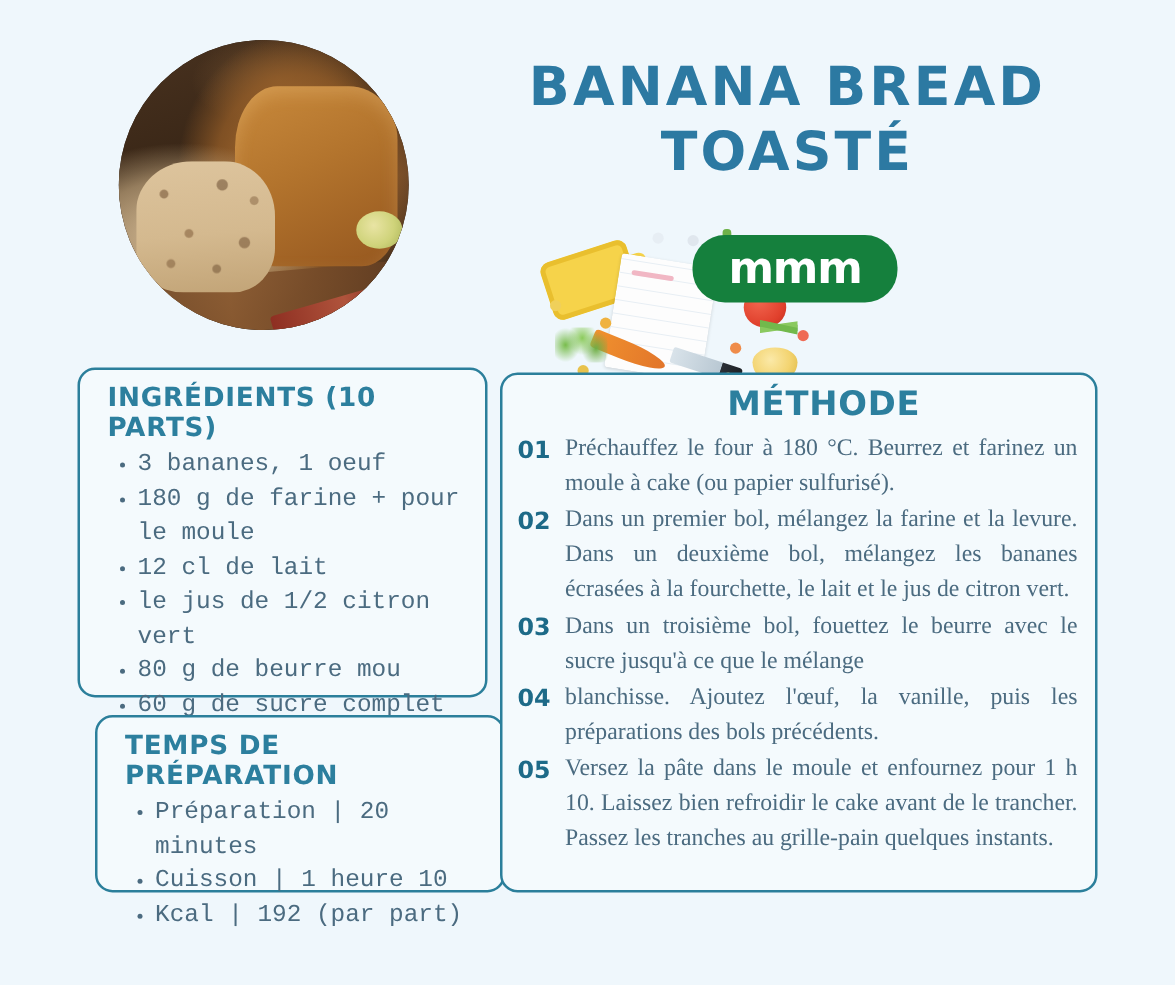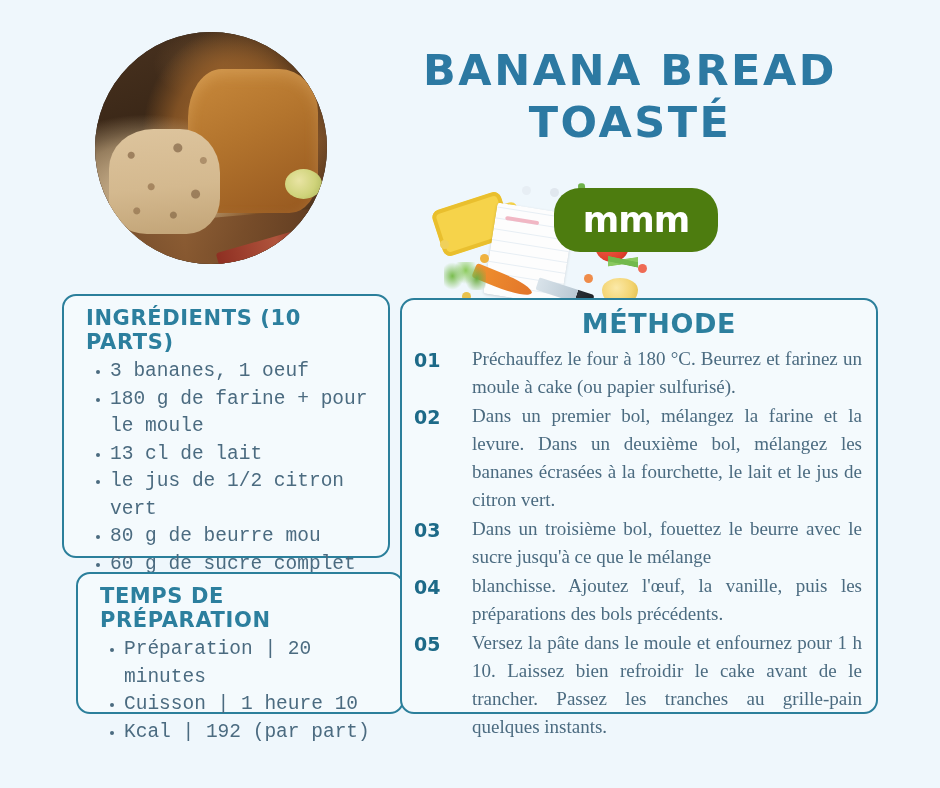--- a/index.html
+++ b/index.html
@@ -121,22 +121,22 @@
     left: 432px;
     top: 178px;
     width: 300px;
     height: 120px;
   }
   .logo-pill {
     position: absolute;
     left: 122px;
     top: 10px;
     width: 164px;
-    height: 64px;
-    background: #4d7c0f;
+    height: 54px;
+    background: #15803d;
     border-radius: 26px;
     display: flex;
     align-items: center;
     justify-content: center;
   }
   .logo-pill .mmm {
     font-family: "DejaVu Sans", sans-serif;
     font-weight: 700;
     font-size: 35px;
     letter-spacing: -1px;
@@ -306,21 +306,20 @@
     line-height: 28px;
     padding-top: 1px;
   }
   .step-text {
     flex: 1;
     font-size: 19px;
     line-height: 28px;
     color: #4b6b80;
     text-align: justify;
     text-justify: inter-word;
-    margin-left: 20px;
   }
 
   .hidden-illus { pointer-events: none; }
 </style>
 </head>
 <body>
 
 <div class="card">
 
   <div class="photo-wrap">
@@ -360,21 +359,21 @@
     <div class="logo-pill">
       <span class="mmm">mmm</span>
     </div>
   </div>
 
   <div class="panel panel-ingredients">
     <div class="panel-title">INGRÉDIENTS (10 PARTS)</div>
     <ul class="bullets">
       <li>3 bananes, 1 oeuf</li>
       <li>180 g de farine + pour le moule</li>
-      <li>13 cl de lait</li>
+      <li>12 cl de lait</li>
       <li>le jus de 1/2 citron vert</li>
       <li>80 g de beurre mou</li>
       <li>60 g de sucre complet</li>
       <li>1 c. à café d'extrait de vanille</li>
     </ul>
   </div>
 
   <div class="panel panel-time">
     <div class="panel-title">TEMPS DE PRÉPARATION</div>
     <ul class="bullets">

